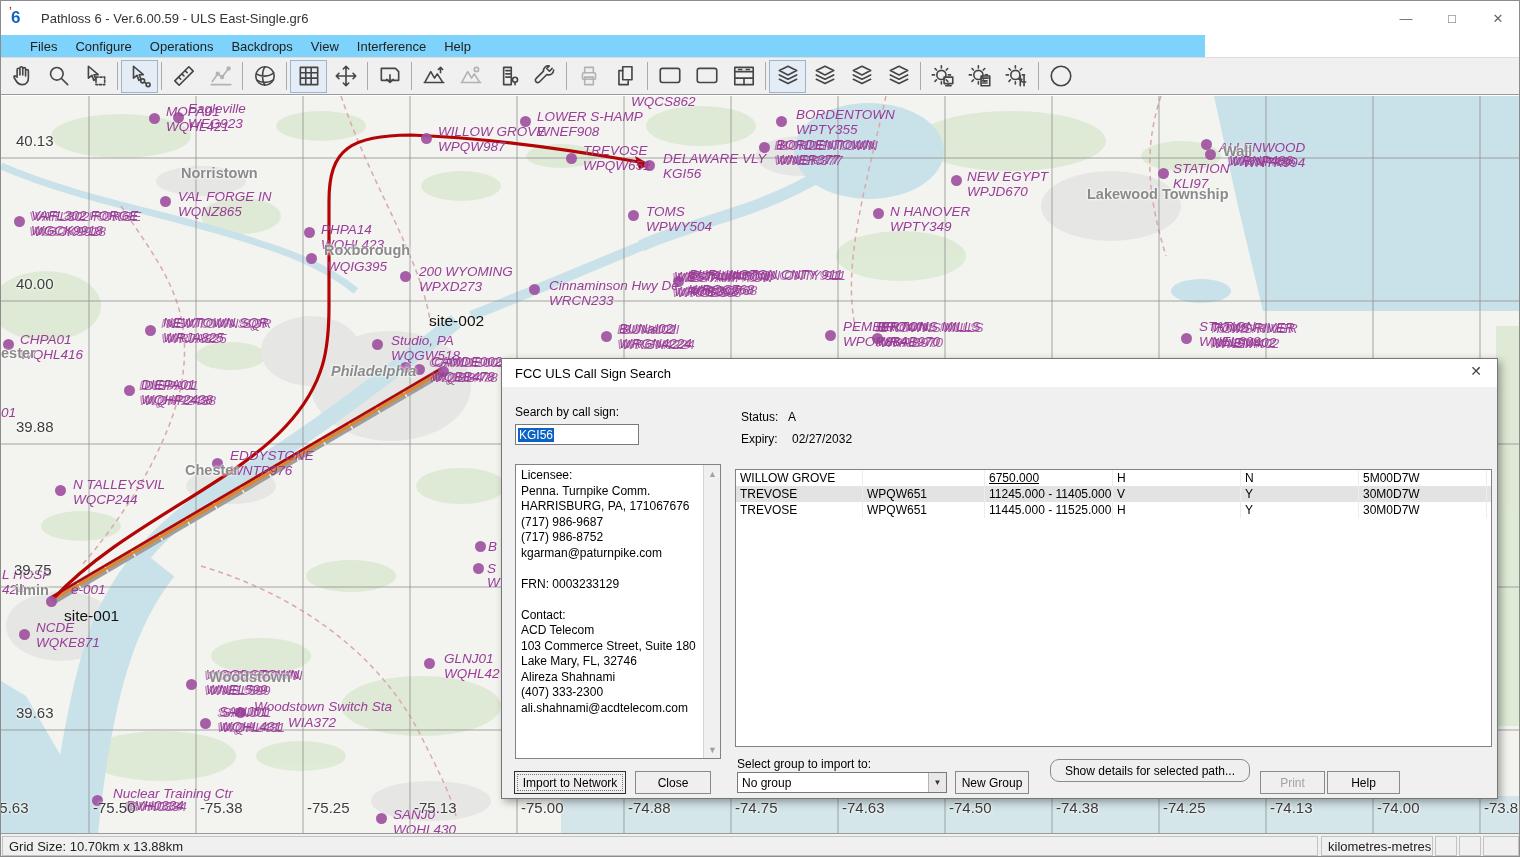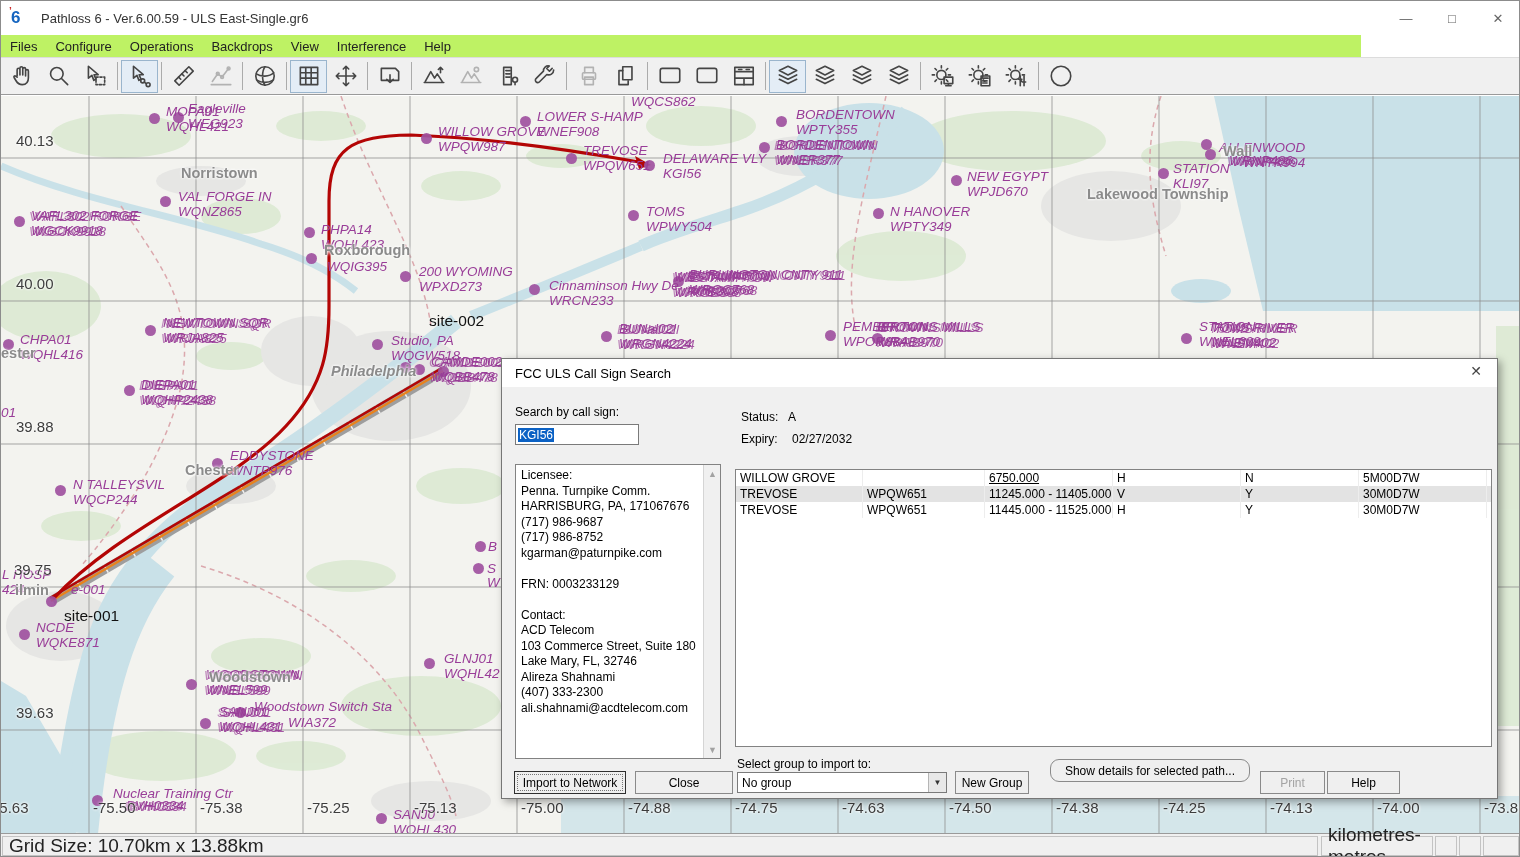--- a/index.html
+++ b/index.html
@@ -9,22 +9,22 @@
 
   
   #titlebar { position:absolute; left:0; top:0; width:1520px; height:34px; background:#fff;
               display:flex; align-items:center; }
   #app-icon { margin-left:10px; width:22px; font-size:17px; font-weight:bold; color:#1565c0; position:relative; }
   #app-icon .tick { color:#c22; font-size:10px; position:absolute; left:-2px; top:-2px; }
   #title-text { margin-left:8px; font-size:13px; color:#333; }
   #win-controls { position:absolute; right:0; top:0; height:34px; display:flex; }
   .winbtn { width:46px; height:34px; display:flex; align-items:center; justify-content:center;
             color:#666; font-size:13px; }
-  #menubar { position:absolute; left:0; top:34px; width:1360px; height:22px; background:#bef264;
-             display:flex; align-items:center; font-size:13px; color:#222; }
+  #menubar { position:absolute; left:0; top:34px; width:1204px; height:22px; background:#7dd3fc;
+             display:flex; align-items:center; font-size:13px; color:#222;padding-left:20px; }
   .menu-item { padding:2px 9px; }
   #toolbar { position:absolute; left:0; top:56px; width:1520px; height:38px; background:#f0f0f0;
              border-top:1px solid #dcdcdc; border-bottom:1px solid #9a9a9a;
              display:flex; align-items:center; padding-left:2px; }
   .tb-group { display:flex; align-items:center; }
   .tb-sep { width:1px; height:28px; background:#ababab; margin:0 3px; }
   .tb-btn { width:37px; height:33px; display:flex; align-items:center; justify-content:center; border:1px solid transparent; }
   .tb-btn svg { width:26px; height:26px; }
   .tb-btn svg * { stroke:#454545; fill:none; stroke-width:1.5; stroke-linecap:round; stroke-linejoin:round; }
   .tb-btn svg text { stroke:none; }
@@ -75,21 +75,21 @@
   .dlg-btn.default { border:1px solid #2f2f2f; outline:1px dotted #777; outline-offset:-4px; }
   .dlg-btn.disabled { color:#a3a3a3; }
   #combo { position:absolute; left:235px; top:413px; width:210px; height:21px; background:#fff;
            border:1px solid #7a7a7a; }
   #combo-value { position:absolute; left:4px; top:3px; }
   #combo-btn { position:absolute; right:0; top:0; width:18px; height:19px; background:#e8e8e8;
                border-left:1px solid #b5b5b5; font-size:8px; color:#333; text-align:center; line-height:19px; }
 
   
   #statusbar { position:absolute; left:0; top:832px; width:1520px; height:25px; background:#f0f0f0;
-               border-top:1px solid #9a9a9a; font-size:19px; color:#222; }
+               border-top:1px solid #9a9a9a; font-size:13px; color:#222; }
   .sb-cell { position:absolute; top:2px; height:20px; border:1px solid #c3c3c3; background:#f0f0f0;
              display:flex; align-items:center; padding-left:6px; }
 </style>
 </head>
 <body>
 
 <div id="titlebar">
   <span id="app-icon"><span class="tick">ʼ</span>6</span>
   <span id="title-text">Pathloss 6 - Ver.6.00.59 - ULS East-Single.gr6</span>
   <div id="win-controls">
@@ -773,21 +773,21 @@
       </div>
     </div>
 
   <div class="dlg-label" style="left:235px;top:398px;">Select group to import to:</div>
   <div id="combo">
     <span id="combo-value">No group</span>
     <span id="combo-btn">▼</span>
   </div>
   <div id="dlg-buttons">
       <div class="dlg-btn default" style="left: 12px; top: 412px; width: 112px;">Import to Network</div>
-      <div class="dlg-btn" style="left: 133px; top: 412px; width: 98px;">Close</div>
+      <div class="dlg-btn" style="left: 133px; top: 412px; width: 76px;">Close</div>
       <div class="dlg-btn" style="left: 453px; top: 412px; width: 74px;">New Group</div>
       <div class="dlg-btn" style="left: 548px; top: 400px; width: 200px; border-radius: 9px;">Show details for selected path...</div>
       <div class="dlg-btn disabled" style="left: 758px; top: 412px; width: 65px;">Print</div>
       <div class="dlg-btn" style="left: 825px; top: 412px; width: 73px;">Help</div>
     </div>
 </div>
 
 <div id="statusbar">
   <div class="sb-cell" style="left:1px;width:1316px;">Grid Size: 10.70km x 13.88km</div>
   <div class="sb-cell" style="left:1320px;width:112px;">kilometres-metres</div>

